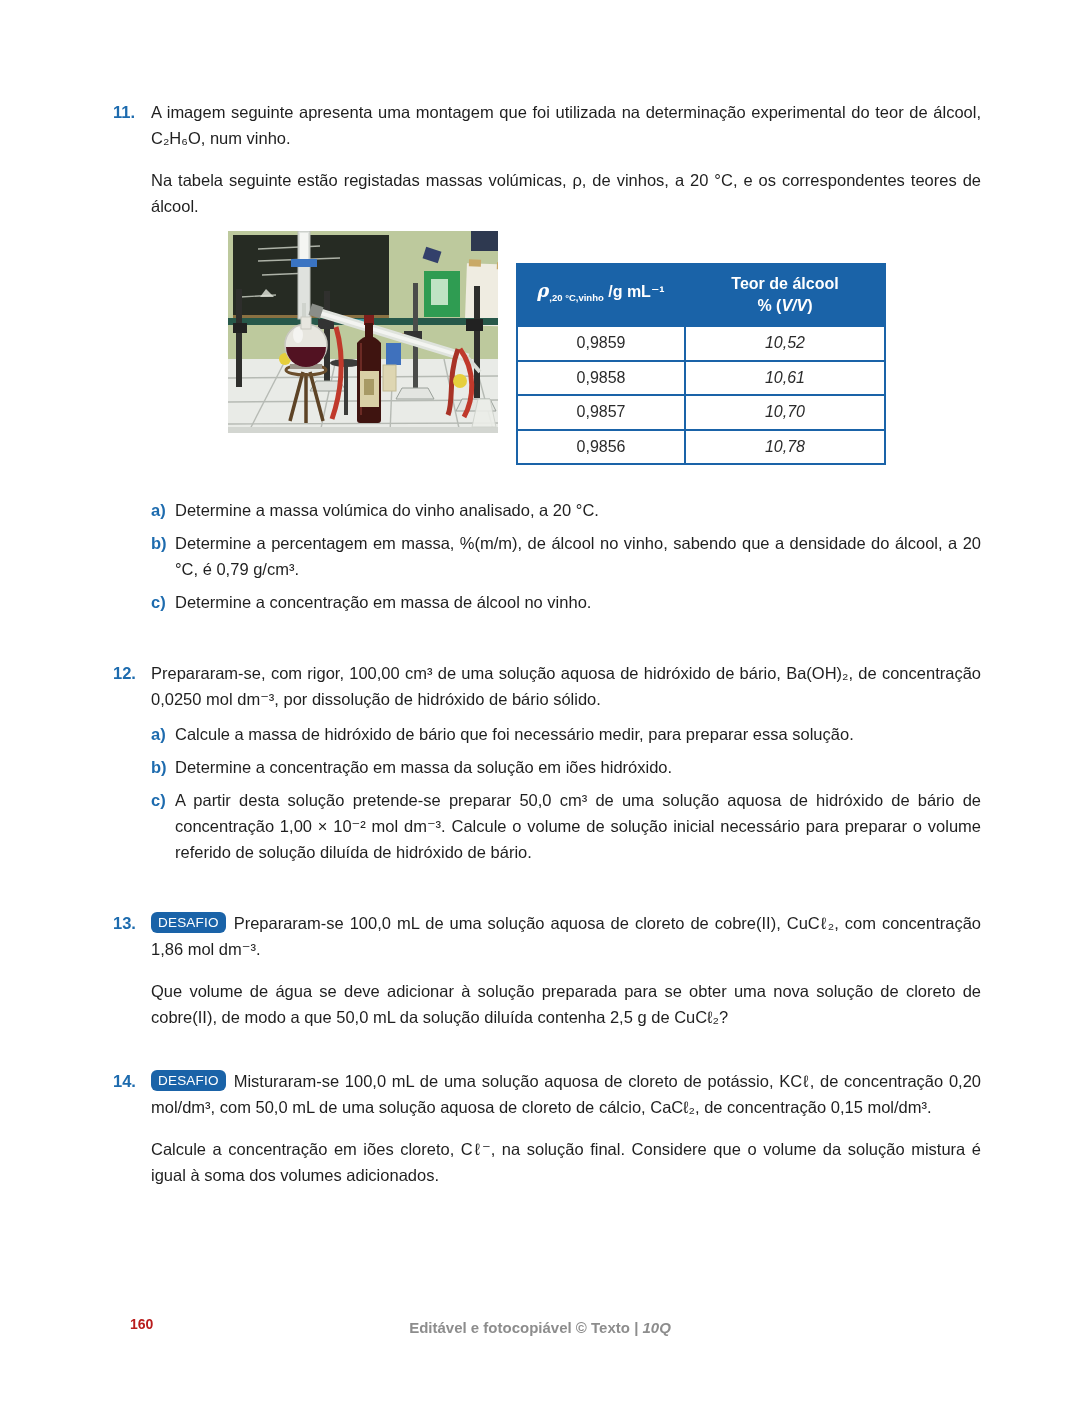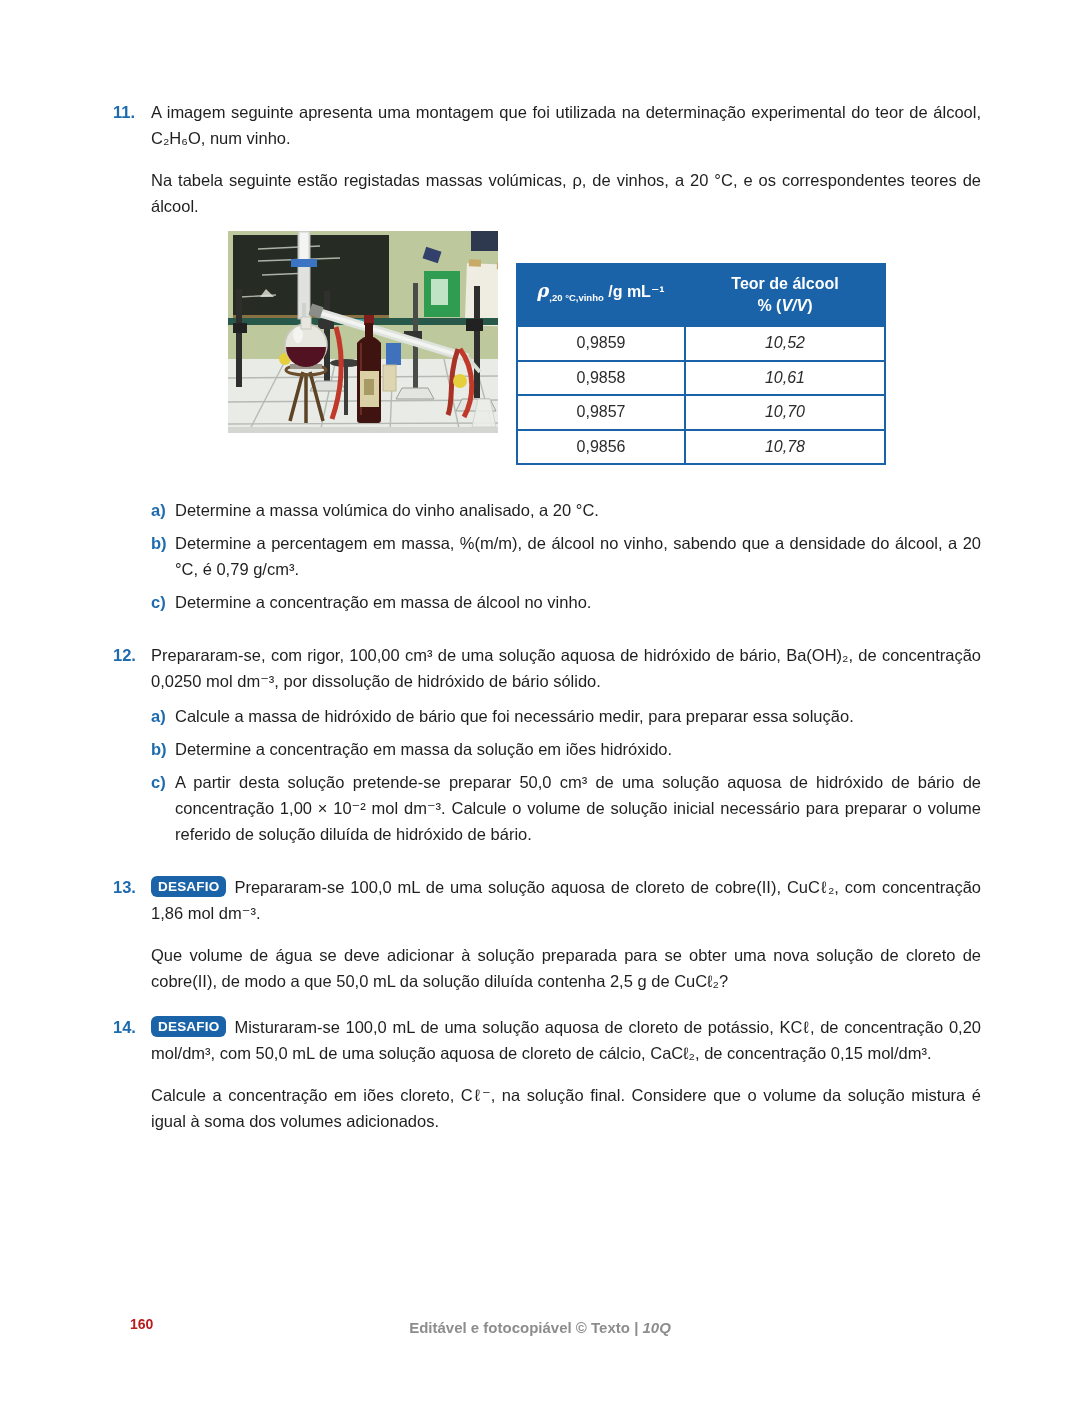--- a/index.html
+++ b/index.html
@@ -6,21 +6,21 @@
   html,body { margin:0; padding:0; }
   body {
     width:1080px; height:1405px; background:#ffffff;
     font-family:"Liberation Sans","DejaVu Sans",sans-serif;
     color:#1f1f1f;
   }
   .page { position:relative; width:1080px; height:1405px; background:#fff; overflow:hidden; }
   .content { position:absolute; left:113px; top:99px; width:868px; font-size:16.5px; line-height:26px; }
 
   .q { display:flex;justify-content:center; }
-  .q-gap { margin-top:20px; }
+  .q-gap { margin-top:38px; }
   .qnum { flex:none; width:38px; font-weight:700; color:#1d6bae; }
   .qbody { flex:1; min-width:0; }
 
   .para { margin:0 0 9px 0; text-align:justify; }
   .para.last { margin-bottom:0; }
   .para.spaced { margin-top:16px; }
 
   .parts { margin-top:6px; }
   .part { display:flex; margin-bottom:7px; }
   .part-label { flex:none; width:24px; font-weight:700; color:#1d6bae; }
@@ -39,21 +39,21 @@
     height:34.5px; text-align:center; font-size:16px; color:#2b2b2b;
     font-weight:500; padding:0 6px; background:#fff;
   }
   .wtable td.c1 { width:168px; }
   .wtable td.c2 { width:200px;font-style:italic; }
   .rho { font-style:italic; font-family:"DejaVu Serif",serif; font-size:18px; }
   .wtable th sub { font-size:9.5px; }
   .ital { font-style:italic; }
 
   .badge {
-    display:inline-block; background:#1a63a8; color:#fff; font-weight:700;
+    display:inline-block; background:#1a63a8; color:#fff; font-weight:400;
     font-size:13.5px; line-height:1; padding:4px 7px 3px; border-radius:6px;
     margin-right:8px; position:relative; top:-2px; letter-spacing:.2px;
   }
 
   .footer-num { position:absolute; left:130px; top:1316px; font-weight:700; font-size:14px; color:#b91c1c; }
   .footer-center { position:absolute; left:0; top:1319px; width:1080px; text-align:center;
     color:#8d8d8d; font-weight:700; font-size:15px; }
 </style>
 </head>
 <body>

